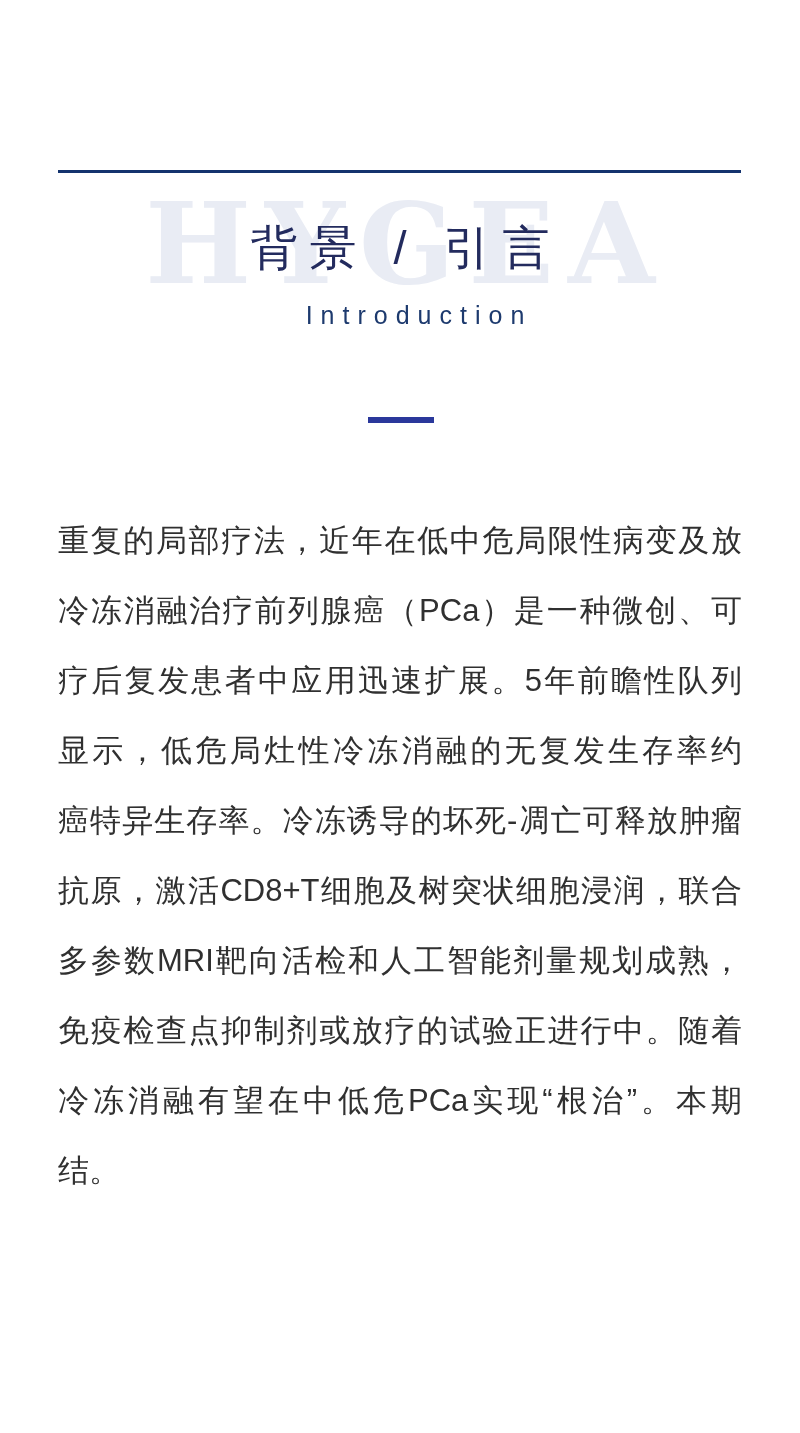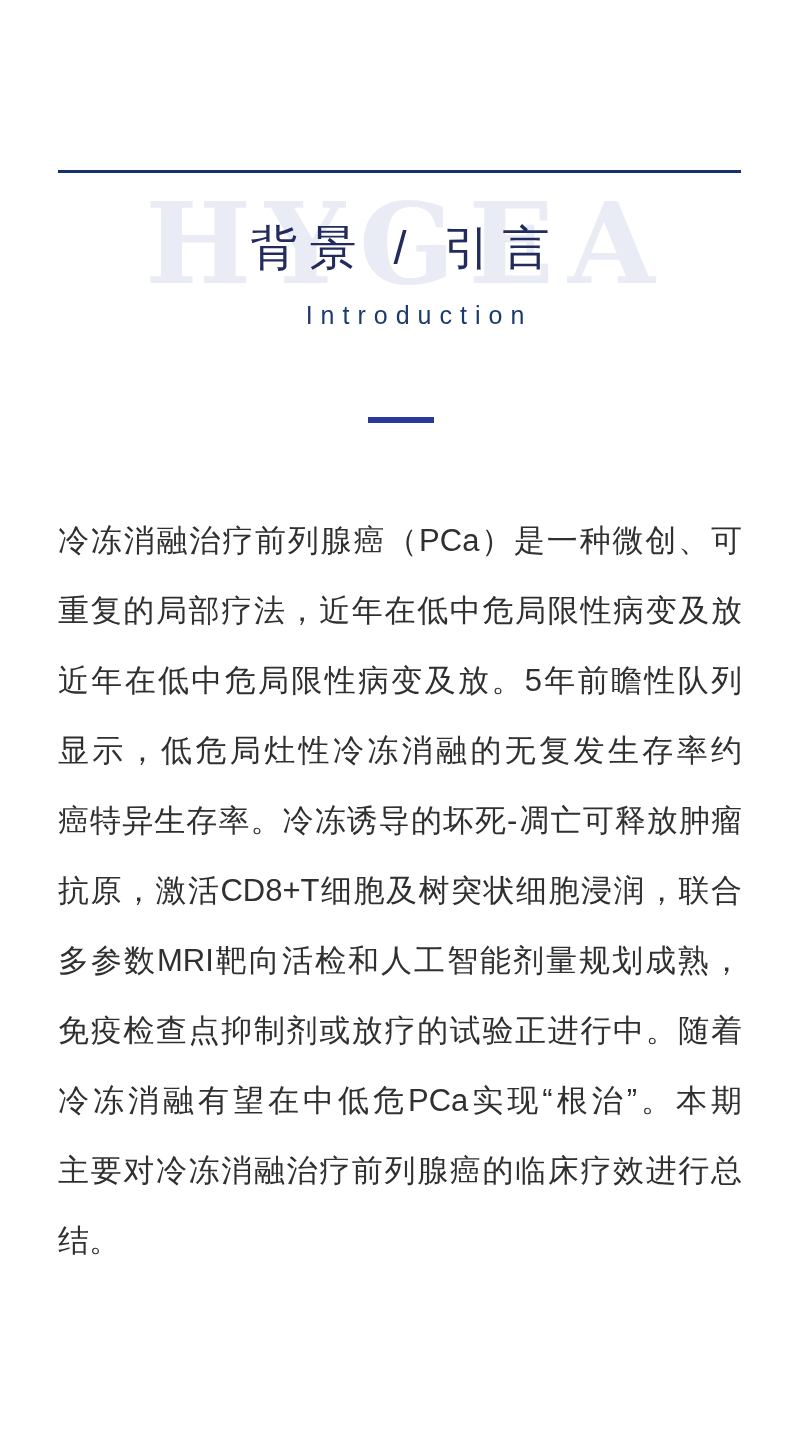--- a/index.html
+++ b/index.html
@@ -87,25 +87,24 @@
 
   <div class="header-watermark">HYGEA</div>
 
   <h1 class="header-title" style="margin:0; position:absolute;">背景 / 引言</h1>
 
   <div class="header-subtitle">Introduction</div>
 
   <div class="title-divider"></div>
 
   <div class="paragraph">
+      <div class="line">重复的局部疗法，近年在低中危局限性病变及放</div>
       <div class="line">冷冻消融治疗前列腺癌（PCa）是一种微创、可</div>
-      <div class="line">重复的局部疗法，近年在低中危局限性病变及放</div>
-      <div class="line">近年在低中危局限性病变及放。5年前瞻性队列</div>
+      <div class="line">疗后复发患者中应用迅速扩展。5年前瞻性队列</div>
       <div class="line">显示，低危局灶性冷冻消融的无复发生存率约</div>
       <div class="line">癌特异生存率。冷冻诱导的坏死-凋亡可释放肿瘤</div>
       <div class="line">抗原，激活CD8+T细胞及树突状细胞浸润，联合</div>
       <div class="line">多参数MRI靶向活检和人工智能剂量规划成熟，</div>
       <div class="line">免疫检查点抑制剂或放疗的试验正进行中。随着</div>
       <div class="line">冷冻消融有望在中低危PCa实现“根治”。本期</div>
-      <div class="line">主要对冷冻消融治疗前列腺癌的临床疗效进行总</div>
       <div class="line">结。</div>
     </div>
 </div>
 
 </body></html>

